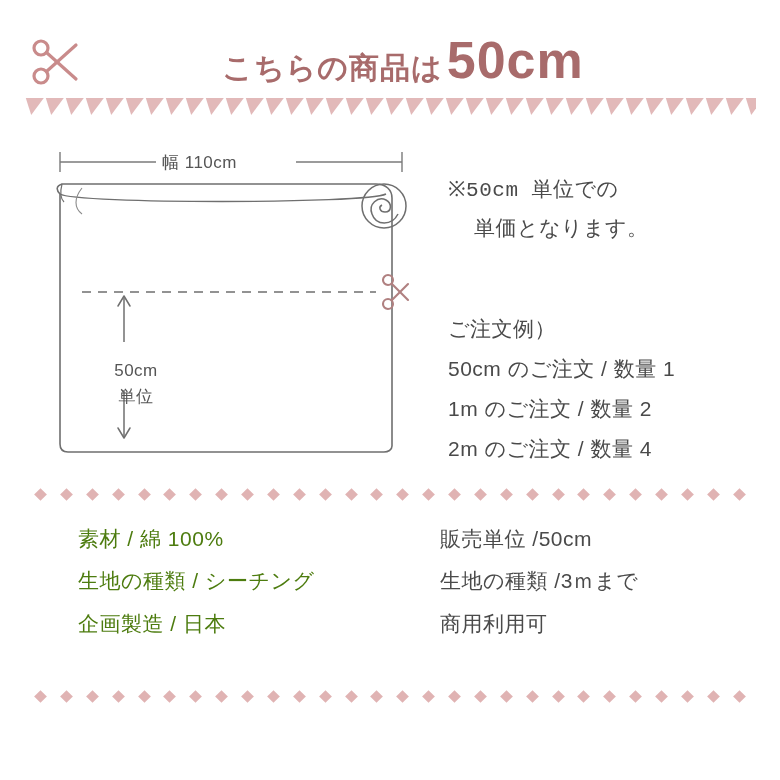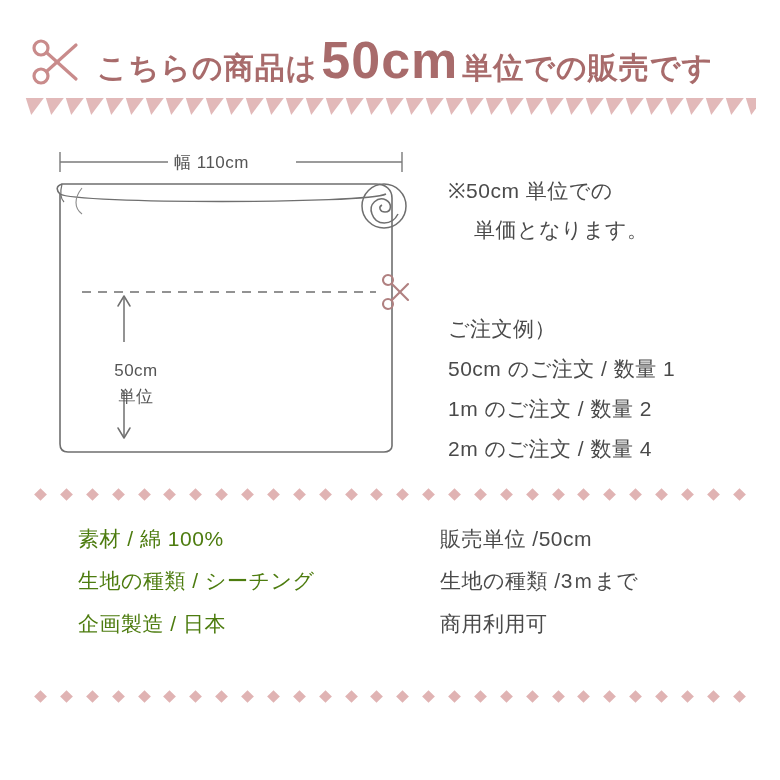--- a/index.html
+++ b/index.html
@@ -92,21 +92,21 @@
     height: 330px;
   }
   .illu svg { display: block; }
   .illu-label {
     position: absolute;
     font-size: 17px;
     color: #555;
     letter-spacing: 0.5px;
   }
   .lbl-width {
-    left: 122px;
+    left: 110px;
     top: 9px;
     background: #fff;
     padding: 0 6px;
   }
   .lbl-50 {
     left: 50px;
     top: 216px;
     width: 80px;
     text-align: center;
     line-height: 1.55;
@@ -115,20 +115,21 @@
   
   .notes {
     position: absolute;
     left: 448px;
     top: 172px;
     width: 320px;
     font-size: 21px;
     color: #4a4a4a;
     line-height: 1.85;
     letter-spacing: 0.5px;
+    font-family: Liberation Mono, monospace;
   }
   .notes .n-indent { padding-left: 26px; }
   .orders {
     position: absolute;
     left: 448px;
     top: 309px;
     width: 330px;
     font-size: 21px;
     color: #4a4a4a;
     line-height: 1.9;
@@ -199,21 +200,20 @@
           <circle cx="11" cy="40" r="7"></circle>
           <circle cx="11" cy="12" r="7"></circle>
           <line x1="16.5" y1="35.5" x2="46" y2="9"></line>
           <line x1="16.5" y1="16.5" x2="46" y2="43"></line>
         </g>
       </svg>
     </span>
     <div class="header-text">
       <span class="t1">こちらの商品は</span>
       <span class="t2">50cm</span>
-      <span class="t3">単位での販売です</span>
     </div>
   </div>
 
   <div class="zigzag">
     <i></i>
       <i></i>
       <i></i>
       <i></i>
       <i></i>
       <i></i>

